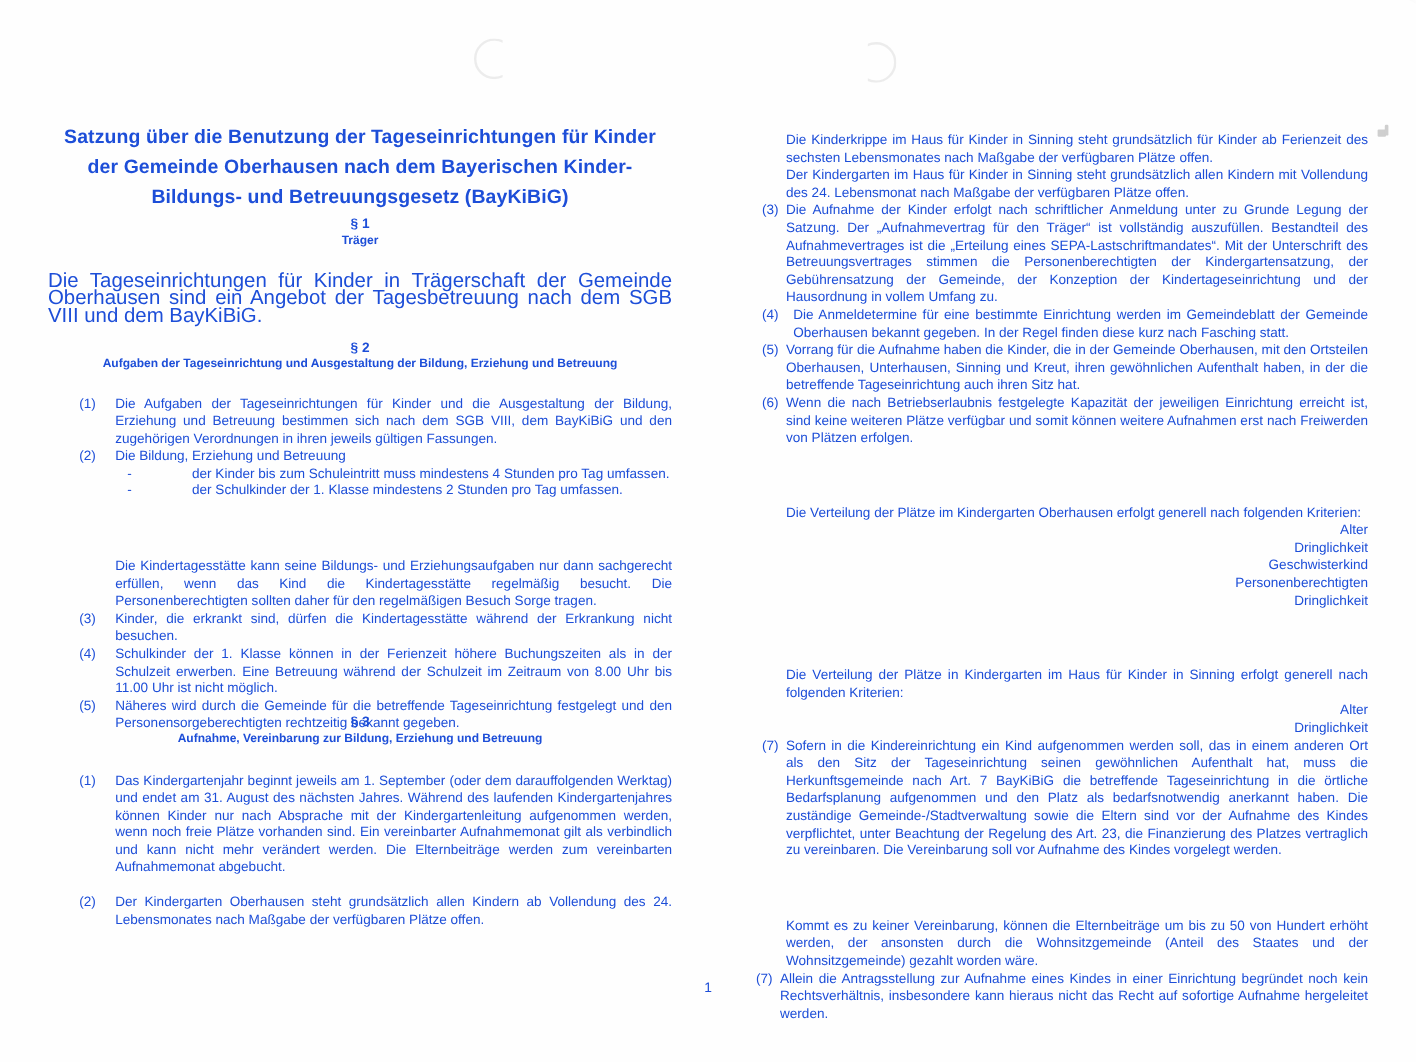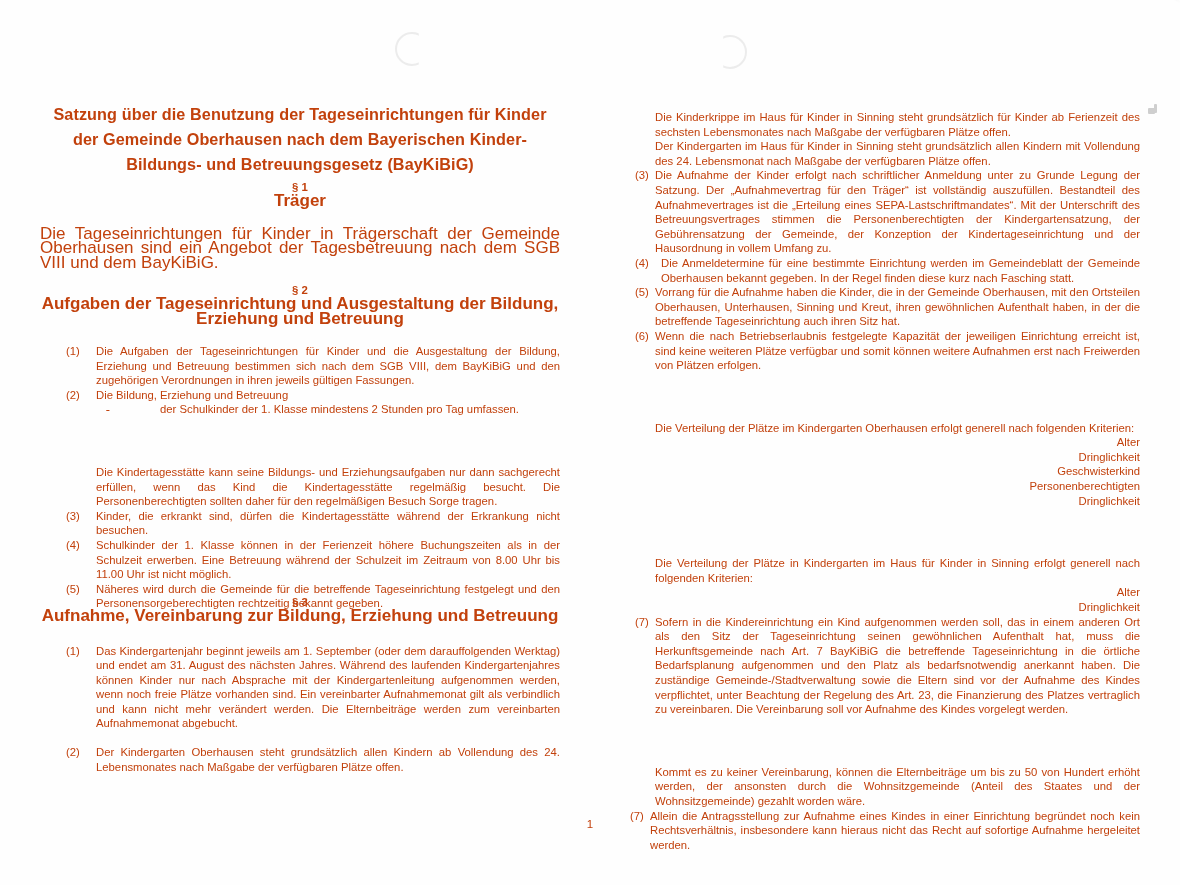--- a/index.html
+++ b/index.html
@@ -8,21 +8,21 @@
     padding: 0;
     background: #ffffff;
   }
   .page {
     position: relative;
     width: 1180px;
     height: 885px;
     background: #fefefe;
     overflow: hidden;
     font-family: "Liberation Sans", sans-serif;
-    color: #c2410c;
+    color: #1d4ed8;
     -webkit-font-smoothing: antialiased;
   }
 
   
   .scan-arc {
     position: absolute;
     border: 2px solid #e9e9e9;
     border-radius: 50%;
     width: 30px;
     height: 30px;
@@ -68,21 +68,21 @@
     text-align: center;
     letter-spacing: .1px;
   }
   .sec-num {
     font-size: 11.4px;
     font-weight: bold;
     text-align: center;
     line-height: 14px;
   }
   .sec-title {
-    font-size: 17px;
+    font-size: 10px;
     font-weight: bold;
     text-align: center;
     line-height: 14.5px;
   }
   .body-text {
     font-size: 11.3px;
     line-height: 14.6px;
     text-align: justify;
     text-justify: inter-word;
   }
@@ -181,20 +181,21 @@
           <span class="marker">(1)</span>
           <span>Die Aufgaben der Tageseinrichtungen für Kinder und die Ausgestaltung der Bildung, Erziehung und Betreuung bestimmen sich nach dem SGB VIII, dem BayKiBiG und den zugehörigen Verordnungen in ihren jeweils gültigen Fassungen.</span>
         </li>
 
         <li class="num-item">
           <span class="marker">(2)</span>
           <span class="last-line-left" style="display:block;">Die Bildung, Erziehung und Betreuung</span>
           <ul class="dash-list">
             <li class="dash-item">
               <span class="dash">-</span>
+              <span>der Kinder bis zum Schuleintritt muss mindestens 4 Stunden pro Tag umfassen.</span>
             </li>
             <li class="dash-item">
               <span class="dash">-</span>
               <span class="last-line-left" style="display:block;">der Schulkinder der 1. Klasse mindestens 2 Stunden pro Tag umfassen.</span>
             </li>
           </ul>
           <div class="sub-para">Die Kindertagesstätte kann seine Bildungs- und Erziehungsaufgaben nur dann sachgerecht erfüllen, wenn das Kind die Kindertagesstätte regelmäßig besucht. Die Personenberechtigten sollten daher für den regelmäßigen Besuch Sorge tragen.</div>
         </li>
 
         <li class="num-item">

